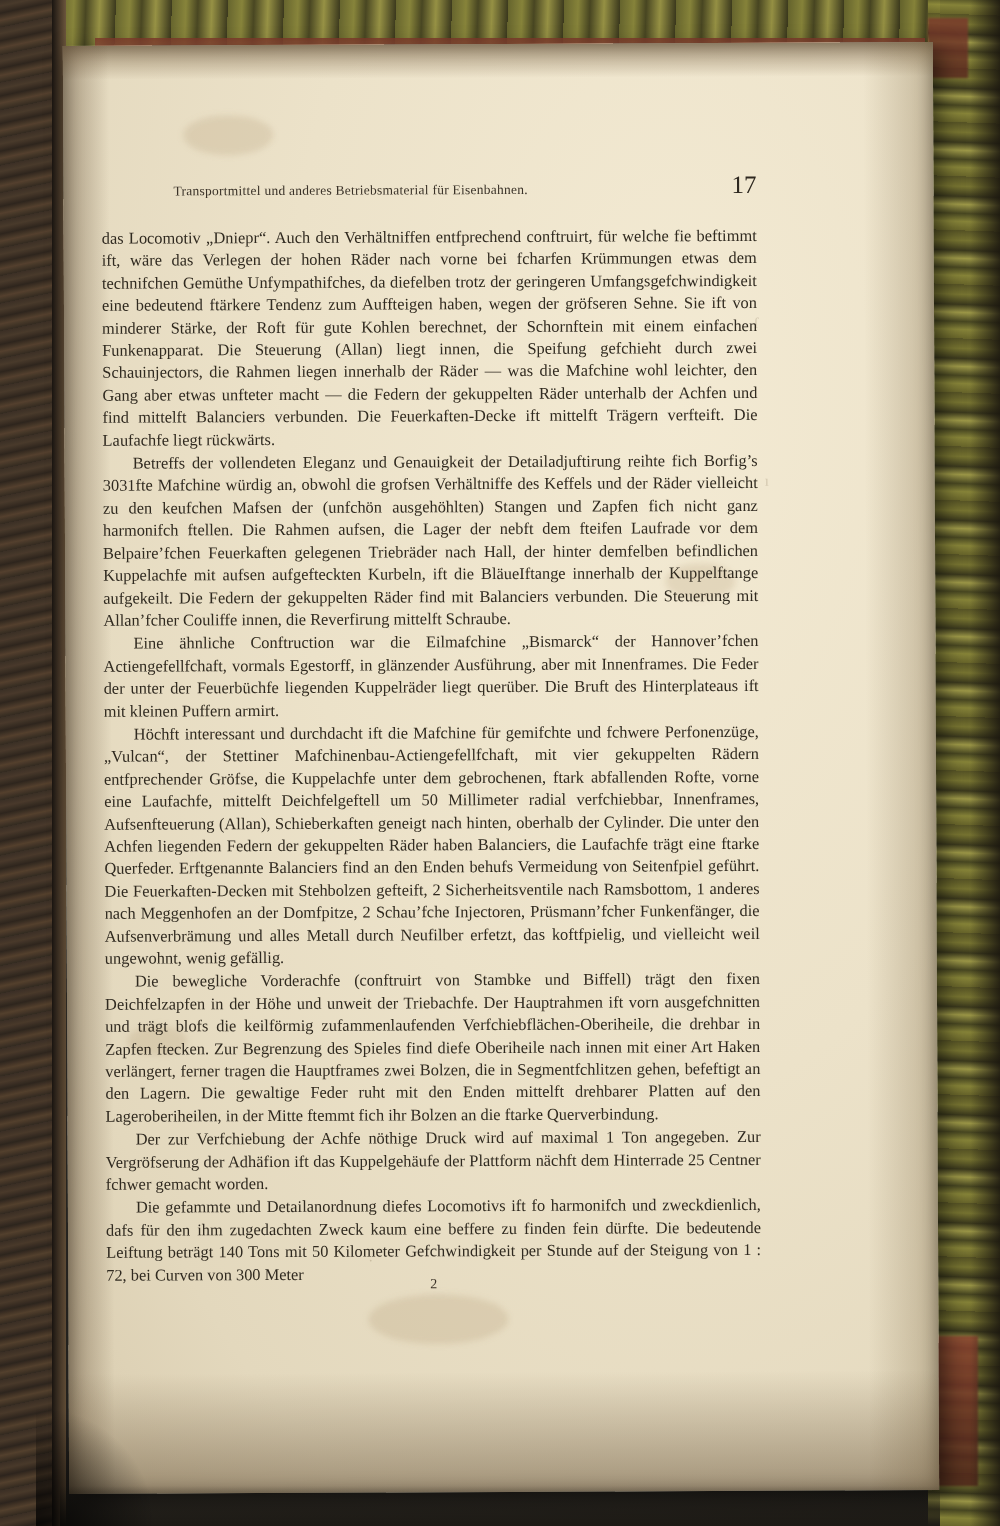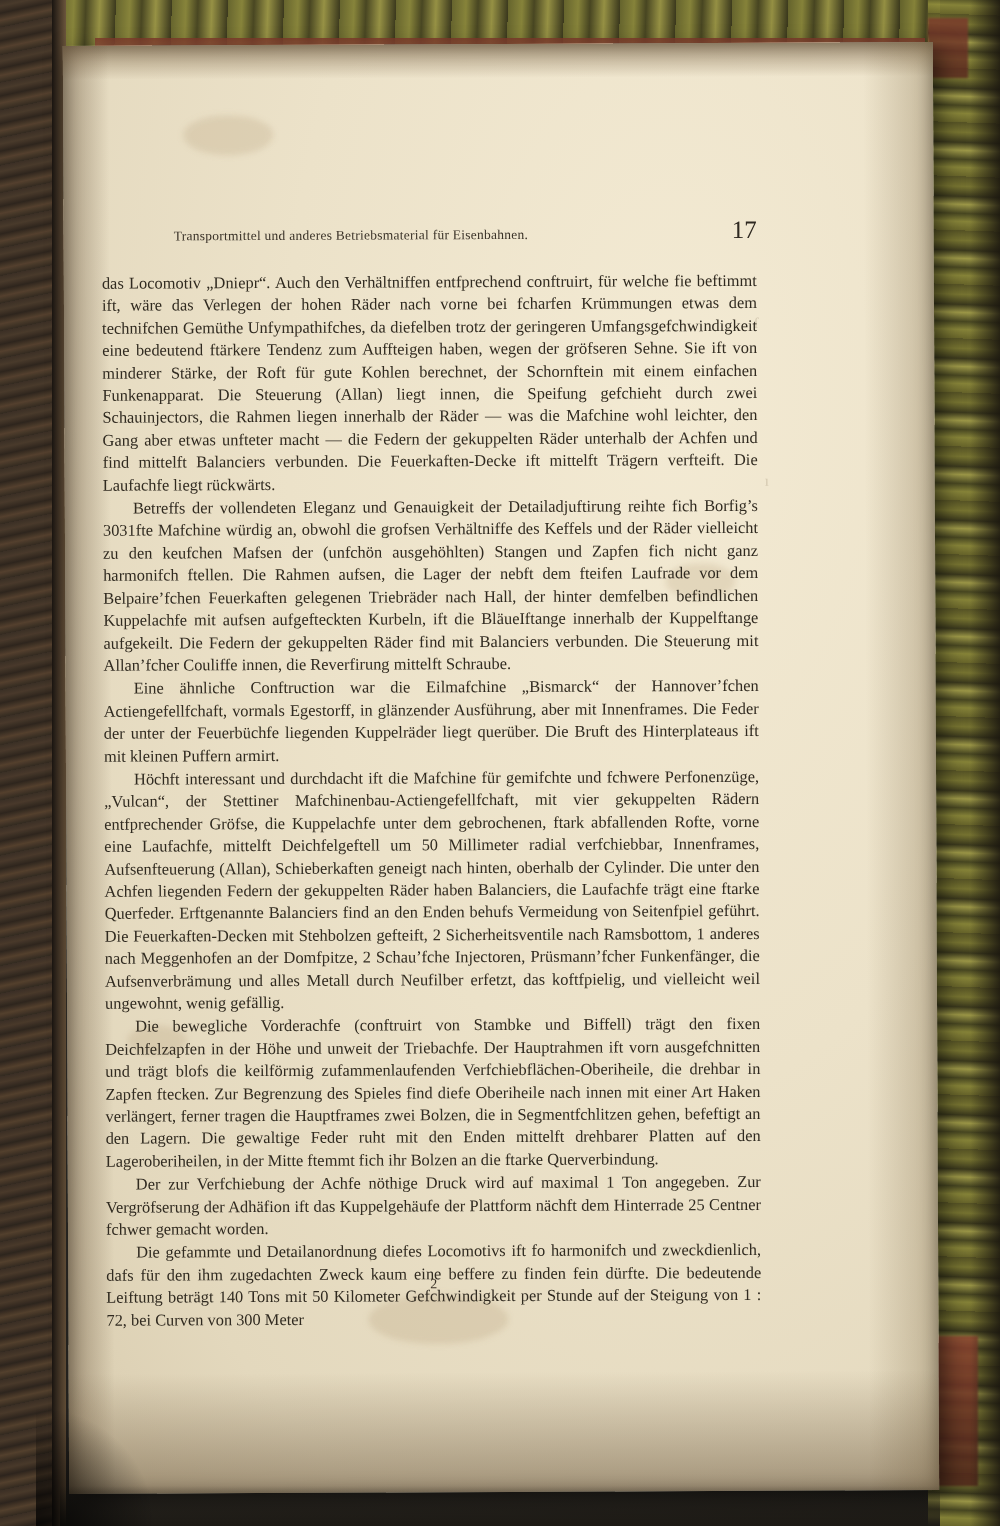--- a/index.html
+++ b/index.html
@@ -152,21 +152,20 @@
     font-size: 13.5px;
     letter-spacing: .25px;
     color: #3a3228;
     font-family: "Liberation Serif", serif;
   }
   .runhead .rh-page {
     font-size: 25px;
     color: #2e2820;
     padding-left: 18px;
     font-family: "Liberation Serif", serif;
-    margin-top: 45px;
   }
 
   p.body {
     margin: 0 0 0 0;
     font-size: 16.4px;
     line-height: 22.4px;
     text-align: justify;
     text-justify: inter-word;
     color: #302a20;
     font-family: "Liberation Serif", serif;

